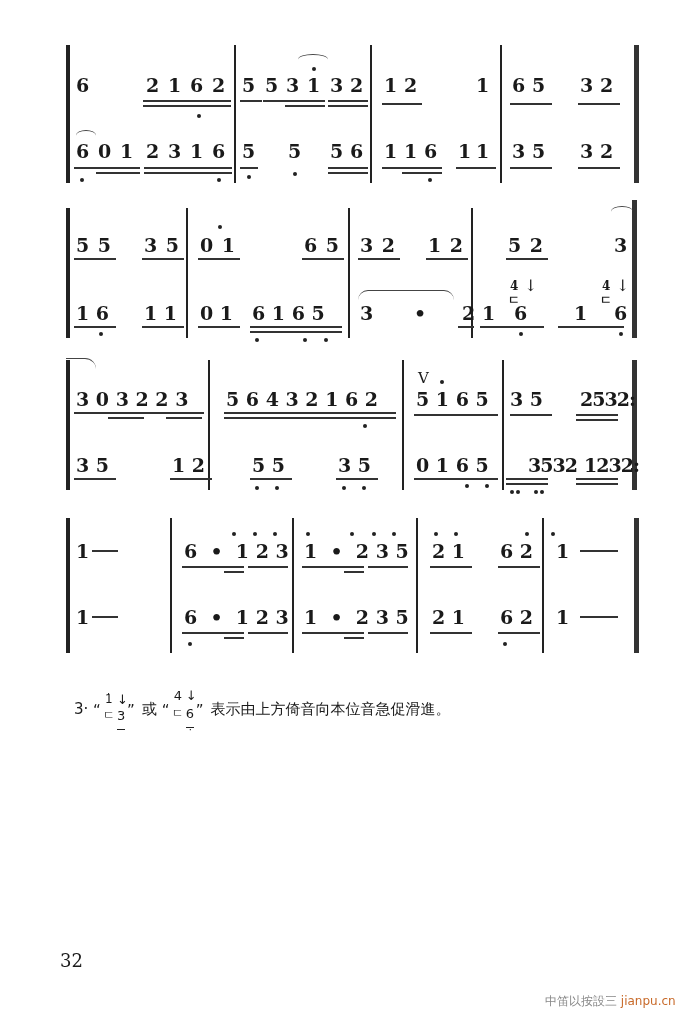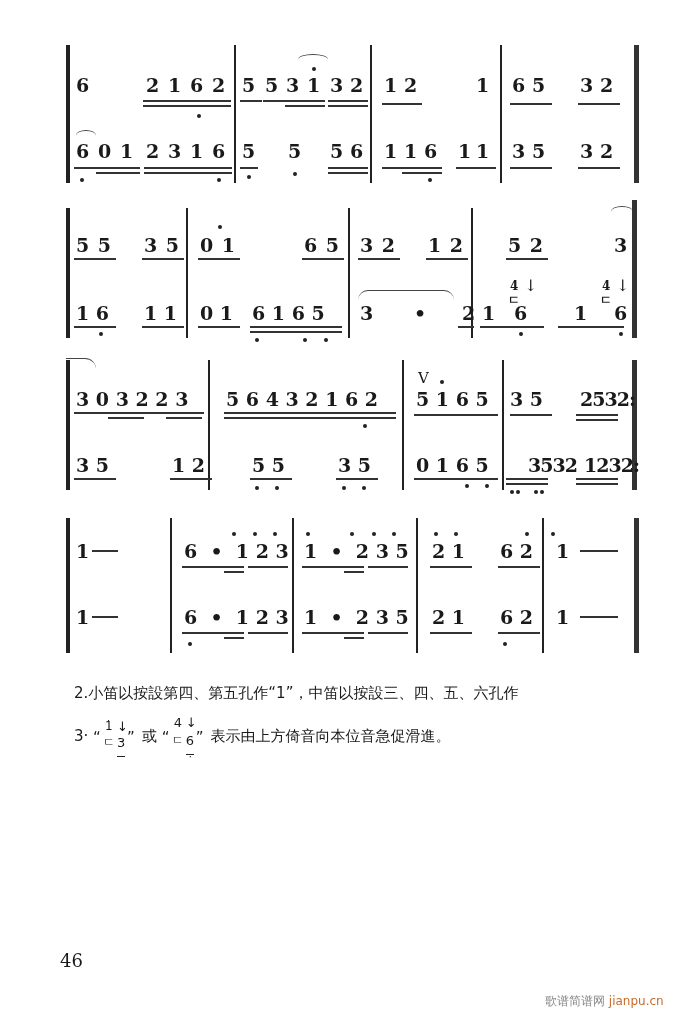--- a/index.html
+++ b/index.html
@@ -286,21 +286,20 @@
   <div class="ul" style="left:364px;top:114px;width:42px"></div>
   <div class="ul" style="left:432px;top:114px;width:42px"></div>
   <div class="dot" style="left:122px;top:124px"></div>
   <div class="dot" style="left:437px;top:124px"></div>
 </div>
 
 <div class="notes-section">
   <div class="note-item">
   </div>
   <div class="note-item">
-    <div>2.小笛以按設第四、第五孔作“1”，中笛以按設三、四、五、六孔作</div>
   </div>
   <div class="note-item" style="margin-top:14px;height:34px;">
     <span>3·</span>
     <span style="display:inline-block;position:relative;width:44px;height:30px;vertical-align:middle;">
       <span style="position:absolute;left:0;top:4px">“</span>
       <span style="position:absolute;left:12px;top:-8px;font-size:12px">1</span>
       <span style="position:absolute;left:14px;top:-14px;font-size:10px">·</span>
       <span style="position:absolute;left:10px;top:8px;font-size:12px">ㄷ</span>
       <span style="position:absolute;left:24px;top:-8px;font-size:13px">↓</span>
       <span style="position:absolute;left:24px;top:8px;font-size:13px;border-bottom:1px solid #222">3</span>
@@ -313,18 +312,18 @@
       <span style="position:absolute;left:10px;top:6px;font-size:12px">ㄷ</span>
       <span style="position:absolute;left:24px;top:-12px;font-size:13px">↓</span>
       <span style="position:absolute;left:24px;top:6px;font-size:13px;border-bottom:1px solid #222">6</span>
       <span style="position:absolute;left:27px;top:22px;font-size:10px">·</span>
       <span style="position:absolute;left:34px;top:4px">”</span>
     </span>
     <span>表示由上方倚音向本位音急促滑進。</span>
   </div>
 </div>
 
-<div class="page-num">46</div>
+<div class="page-num">32</div>
 
 <div class="watermark">
-  <span>歌谱简谱网</span>
+  <span>中笛以按設三</span>
   <span class="url">jianpu.cn</span>
 </div>
 
 </body></html>

